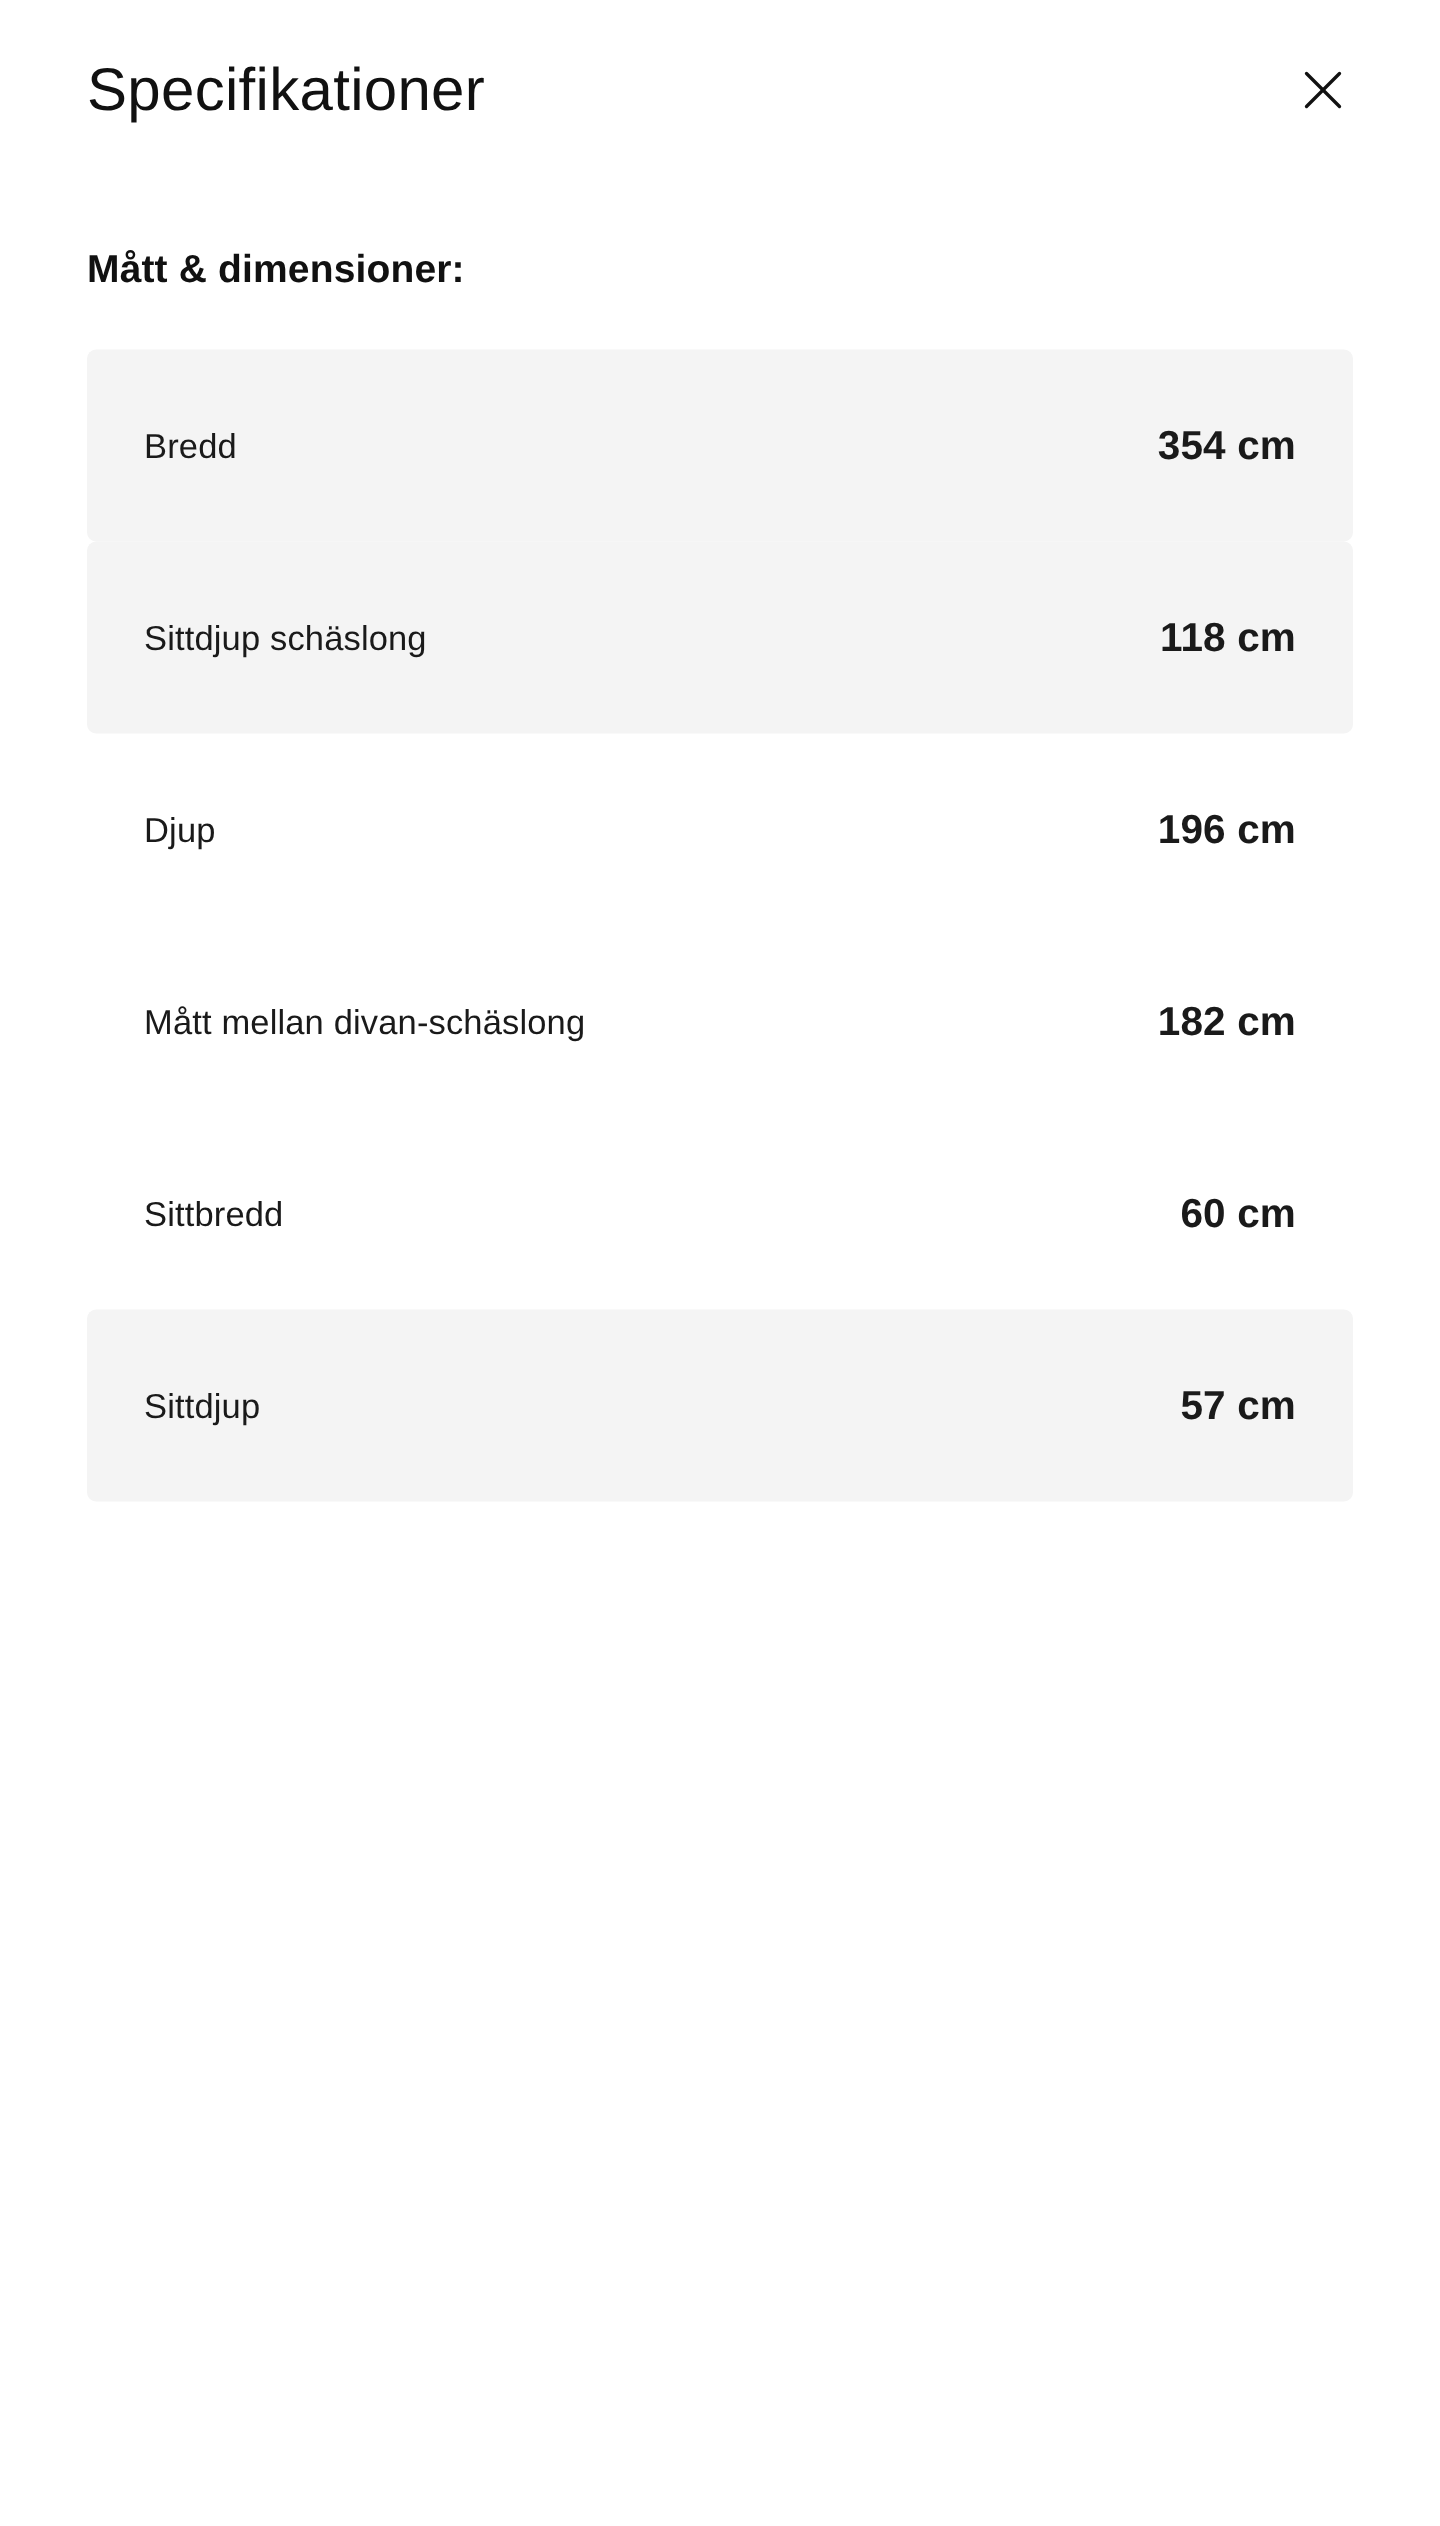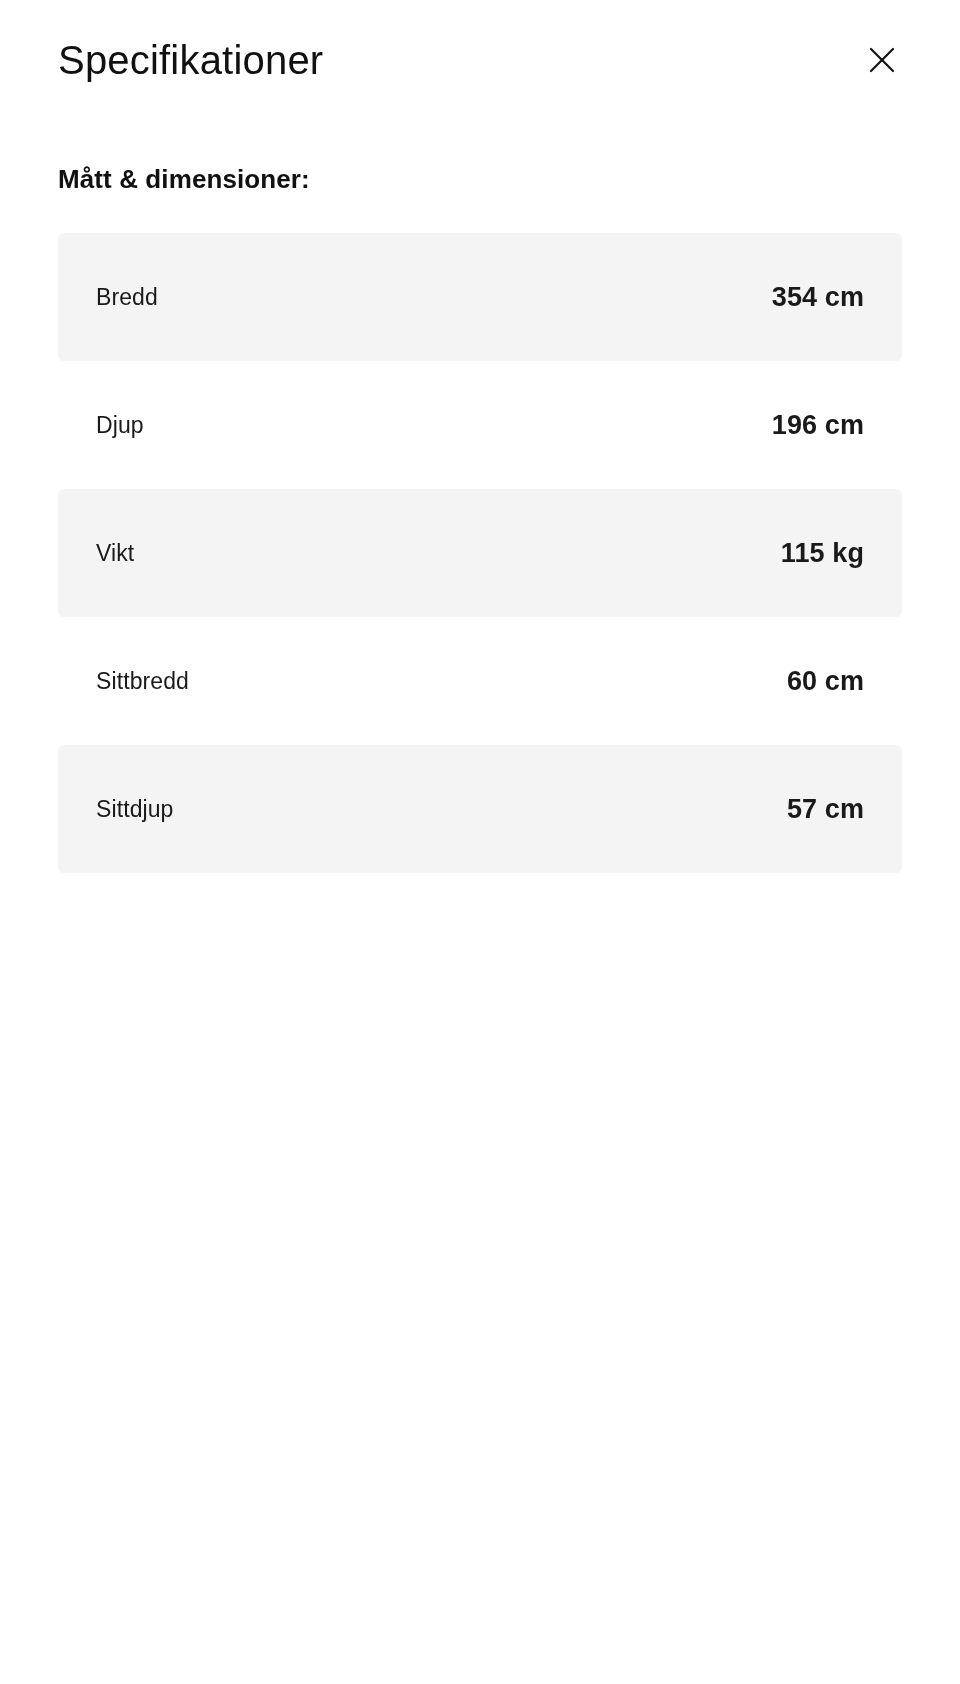--- a/index.html
+++ b/index.html
@@ -106,32 +106,36 @@
   <div class="section-title">Mått &amp; dimensioner:</div>
 
   <div class="spec-table">
 
     <div class="spec-row shaded">
       <span class="spec-label">Bredd</span>
       <span class="spec-value">354 cm</span>
     </div>
 
 
+    <div class="spec-row shaded">
+      <span class="spec-label">Sittdjup schäslong</span>
+      <span class="spec-value">118 cm</span>
+    </div>
 
     <div class="spec-row">
       <span class="spec-label">Djup</span>
       <span class="spec-value">196 cm</span>
     </div>
 
 
+    <div class="spec-row">
+      <span class="spec-label">Mått mellan divan-schäslong</span>
+      <span class="spec-value">182 cm</span>
+    </div>
 
-    <div class="spec-row shaded">
-      <span class="spec-label">Vikt</span>
-      <span class="spec-value">115 kg</span>
-    </div>
 
     <div class="spec-row">
       <span class="spec-label">Sittbredd</span>
       <span class="spec-value">60 cm</span>
     </div>
 
     <div class="spec-row shaded">
       <span class="spec-label">Sittdjup</span>
       <span class="spec-value">57 cm</span>
     </div>

